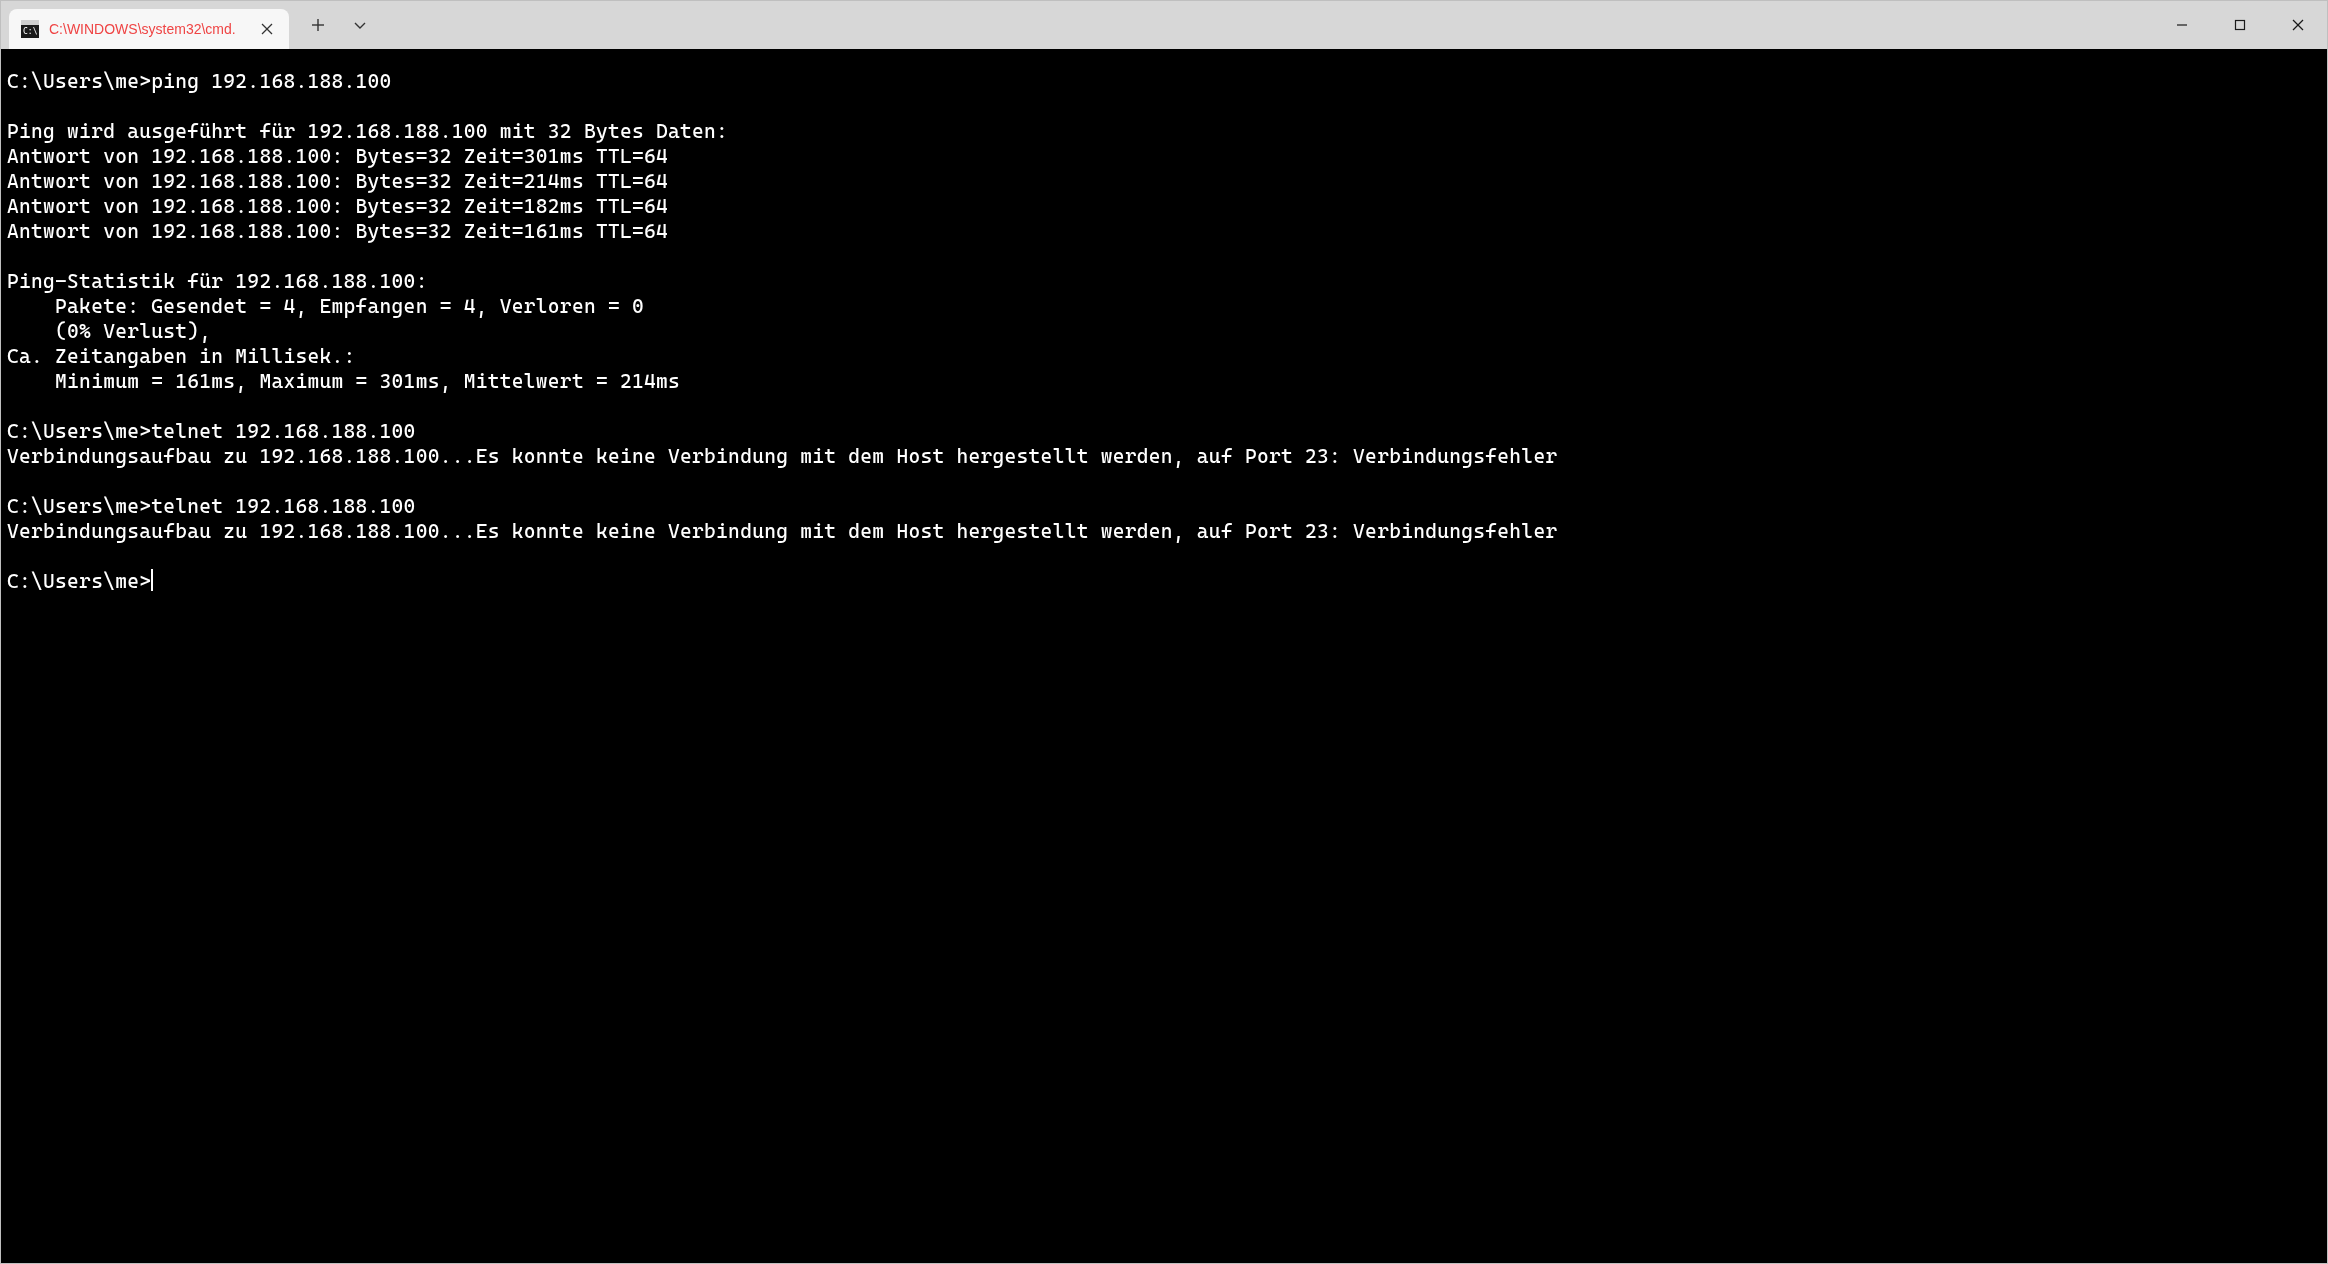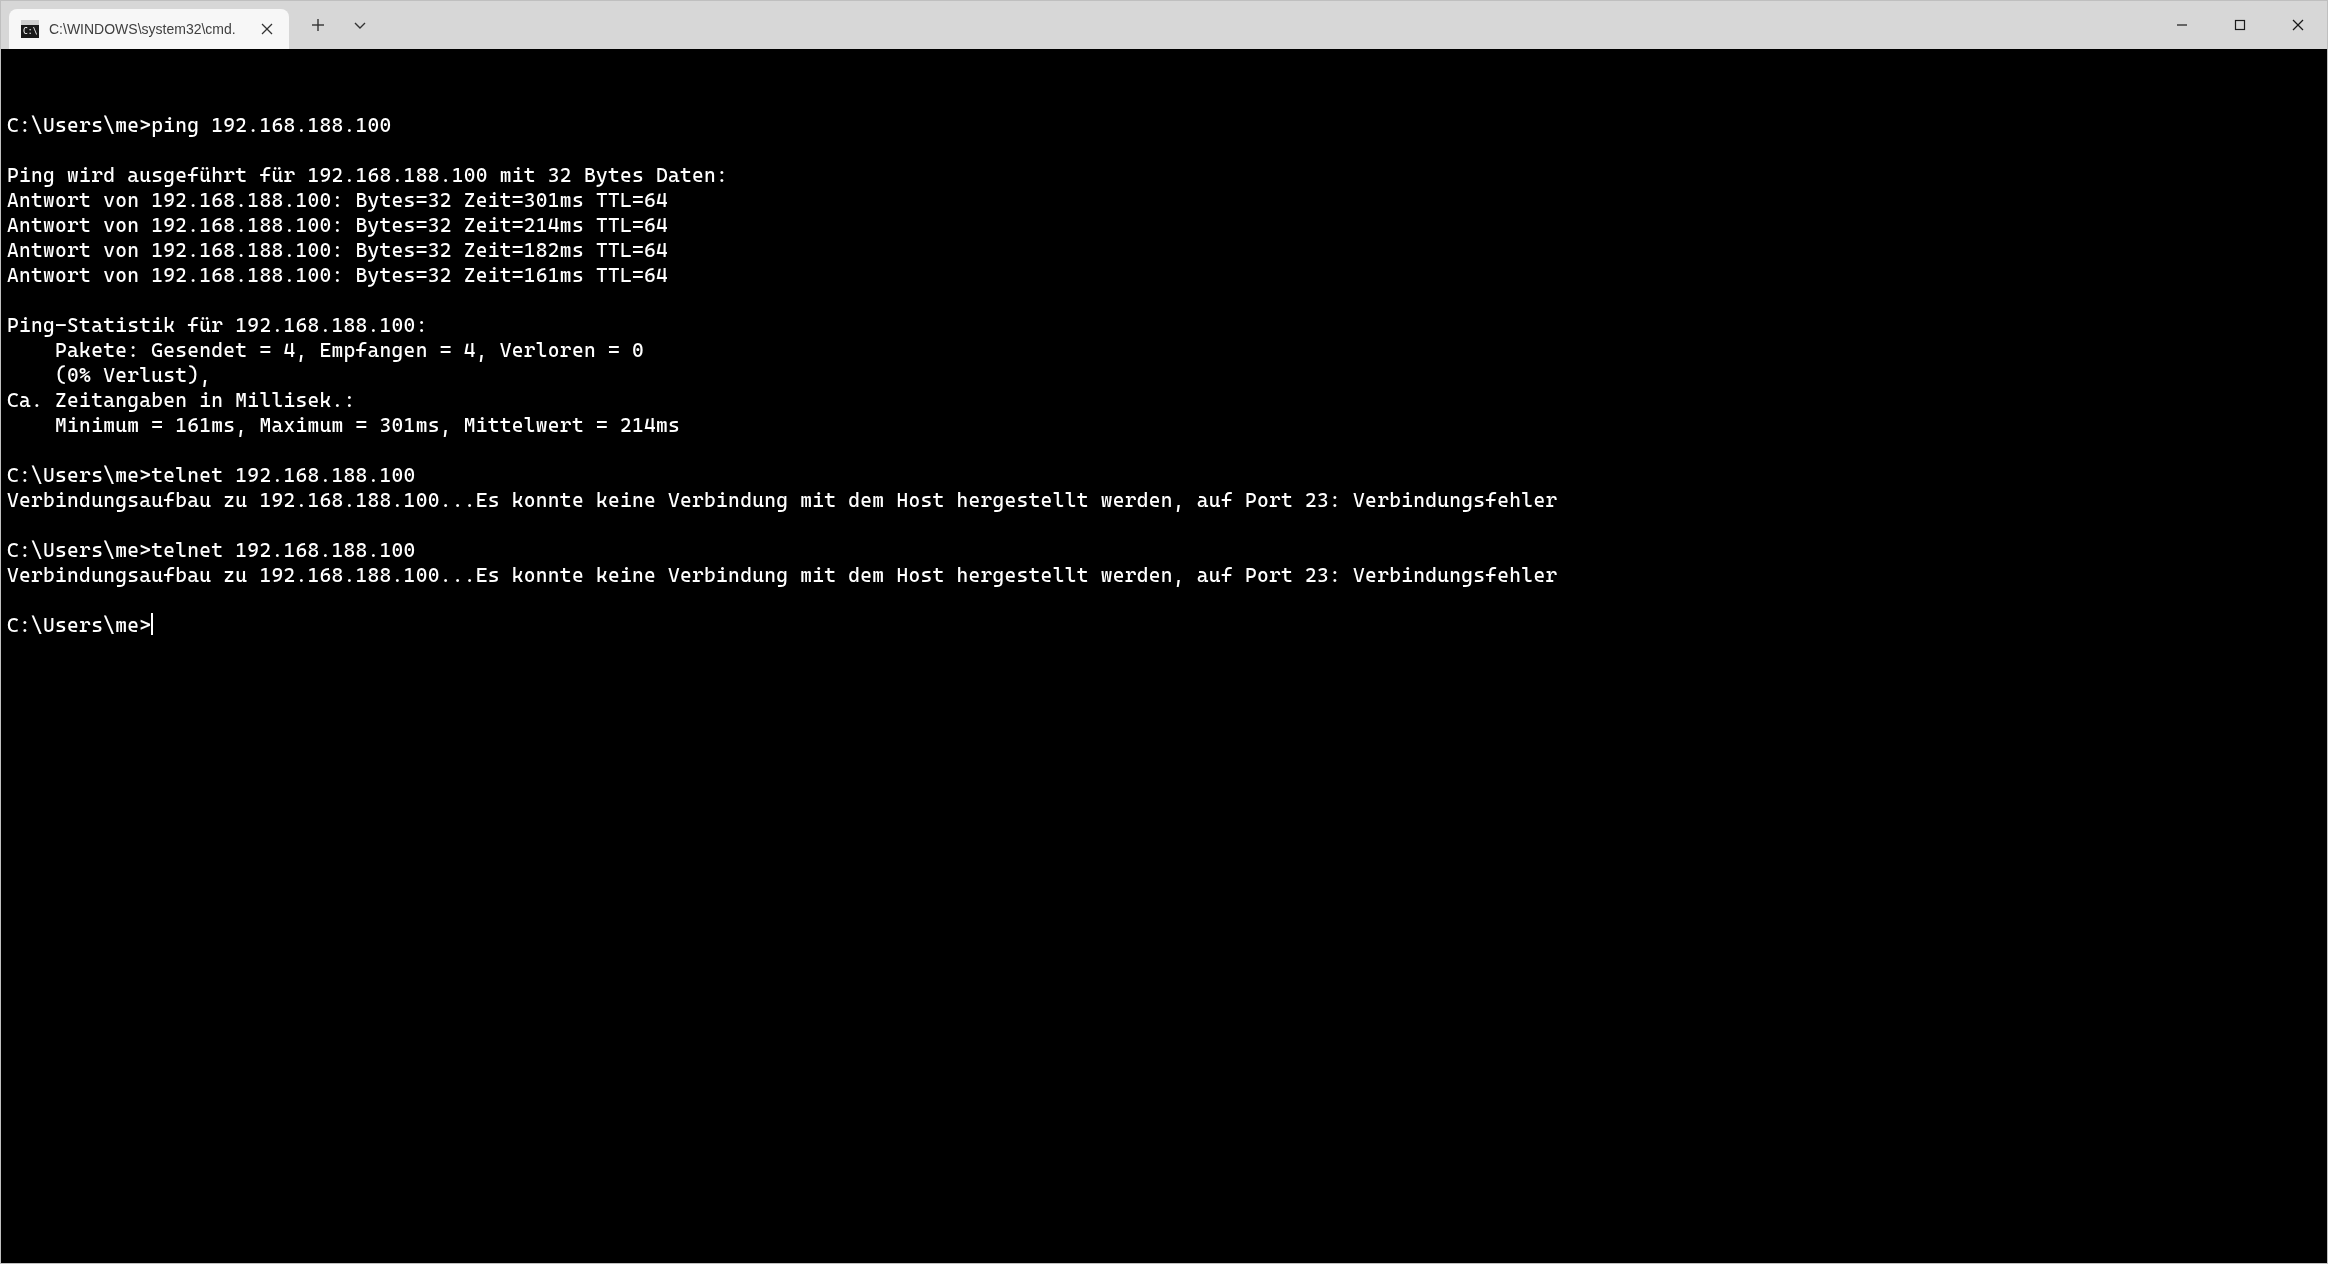--- a/index.html
+++ b/index.html
@@ -42,21 +42,21 @@
     gap: 10px;
     position: relative;
   }
   .tab .app-icon {
     width: 18px; height: 18px;
     display: flex; align-items: center; justify-content: center;
   }
   .tab .app-icon svg { width: 18px; height: 18px; }
   .tab .title {
     font-size: 14px;
-    color: #404040;
+    color: #ef4444;
     white-space: nowrap;
     overflow: hidden;
     text-overflow: ellipsis;
     flex: 1;
   }
   .tab .close {
     width: 24px; height: 24px;
     border-radius: 4px;
     display: flex; align-items: center; justify-content: center;
     cursor: pointer;
@@ -92,21 +92,20 @@
     background: #000;
     color: #fff;
     font-family: "Cascadia Mono", "Consolas", "Courier New", monospace;
     font-size: 20px;
     line-height: 25px;
     padding: 20px 6px 6px 6px;
     white-space: pre-wrap;
     word-break: break-all;
     overflow: auto;
     letter-spacing: 0.3px;
-    margin-top: 44px;
   }
   .terminal .line { min-height: 25px; }
   .cursor {
     display: inline-block;
     width: 2px;
     height: 22px;
     background: #fff;
     vertical-align: -3px;
     animation: blink 1s step-start infinite;
   }

